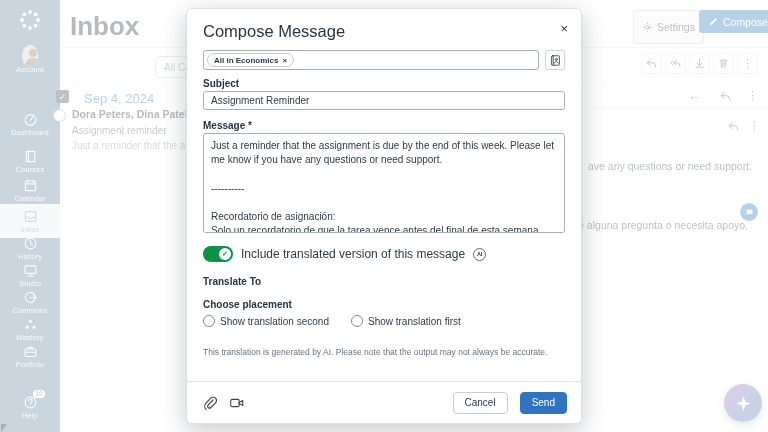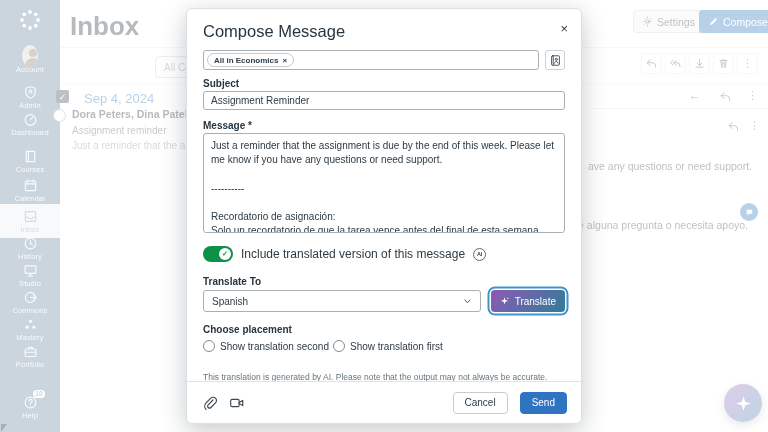--- a/index.html
+++ b/index.html
@@ -16,21 +16,21 @@
   .sb-item.active{background:#e9eef2;color:#7b97ab;padding:4px 0;margin-top:-4px}
   .sb-ico{width:16px;height:16px;display:flex;align-items:center;justify-content:center;position:relative}
   .sb-ico svg{width:15px;height:15px}
   .avatar{width:22px;height:22px;border-radius:50%;overflow:hidden;background:#ddd2c6;position:relative}
   .avatar .head{position:absolute;left:7px;top:4px;width:8px;height:8px;border-radius:50%;background:#8d796a}
   .avatar .body{position:absolute;left:3px;top:13px;width:16px;height:10px;border-radius:8px 8px 0 0;background:#8d796a}
   .help-badge{position:absolute;top:-4px;right:-7px;background:#fbfdfe;color:#64849e;font-size:6.5px;font-weight:700;border-radius:6px;padding:0 2.5px;line-height:8px}
 
   .page-title{position:absolute;left:70px;top:11px;font-size:26px;font-weight:700;color:#273540}
   .btn{display:inline-flex;align-items:center;gap:4px;border-radius:3px;font-size:10.5px;cursor:pointer}
-  .btn-settings{position:absolute;left:633px;top:10px;height:23px;padding:0 8px;background:#f3f4f5;border:1px solid #ccd2d6;color:#3c4850}
+  .btn-settings{position:absolute;left:633px;top:10px;height:34px;padding:0 8px;background:#f3f4f5;border:1px solid #ccd2d6;color:#3c4850}
   .btn-compose{position:absolute;left:699px;top:10px;height:23px;padding:0 8px;background:#2b7abc;border:1px solid #2b7abc;color:#fff}
   .hr1{position:absolute;left:60px;right:0;top:47px;height:1px;background:#e5e8ea}
   .hr2{position:absolute;left:60px;right:0;top:84px;height:1px;background:#edeff0}
   .filter-input{position:absolute;left:155px;top:56px;width:392px;height:22px;border:1px solid #c7cdd1;border-radius:4px;font-size:10px;padding:0 8px;color:#394b58;background:#fff;font-family:"Liberation Sans",sans-serif}
   .filter-input::placeholder{color:#8b959d}
   .tb-btn{position:absolute;top:53px;width:21px;height:21px;border:1px solid #e3e6e8;border-radius:3px;background:#fff;color:#55656f;display:flex;align-items:center;justify-content:center;cursor:pointer}
   .tb-btn svg{width:13px;height:13px}
   .kebab{font-size:11px;line-height:1;color:#55656f}
 
   .chk{position:absolute;left:56px;top:90px;width:13px;height:13px;background:#394b58;border-radius:2px;color:#fff;font-size:9px;display:flex;align-items:center;justify-content:center;cursor:pointer}
@@ -74,21 +74,21 @@
   .toggle-row{margin-top:13px;display:flex;align-items:center;gap:8px}
   .toggle{width:30px;height:16px;border-radius:8px;background:#0c9149;position:relative;cursor:pointer;flex:none}
   .knob{position:absolute;top:2px;right:2px;width:12px;height:12px;border-radius:50%;background:#fff;color:#0c9149;font-size:7px;display:flex;align-items:center;justify-content:center;font-weight:700}
   .toggle-lbl{font-size:12px;color:#2d3b45}
   .ai-badge{width:13px;height:13px;border:1px solid #5c6870;border-radius:50%;font-size:5.5px;font-weight:700;color:#2d3b45;display:flex;align-items:center;justify-content:center;cursor:pointer}
   .select-row{margin-top:3px;display:flex;gap:10px;align-items:center}
   .select{flex:1;height:22px;border:1px solid #a8b0b6;border-radius:3px;display:flex;align-items:center;justify-content:space-between;padding:0 8px;font-size:10px;color:#2d3b45;cursor:pointer}
   .select svg{width:9px;height:9px;color:#39464e}
   .btn-translate{flex:none;display:flex;align-items:center;gap:5px;height:22px;padding:0 9px;border-radius:4px;border:none;background:linear-gradient(135deg,#9059b5,#2f7d98);color:#fff;font-size:10px;font-family:"Liberation Sans",sans-serif;cursor:pointer;box-shadow:0 0 0 1.5px #fff,0 0 0 3.5px #3f94c9}
   .btn-translate svg{width:10px;height:10px}
-  .radio-row{margin-top:5px;display:flex;gap:4px;align-items:flex-end}
+  .radio-row{margin-top:5px;display:flex;gap:22px;align-items:flex-end}
   .radio-opt{display:flex;align-items:center;gap:5px;cursor:pointer}
   .radio{width:12px;height:12px;border:1.5px solid #828c93;border-radius:50%;background:#fff;flex:none}
   .radio-lbl{font-size:10px;color:#2d3b45}
   .disclaimer{margin-top:20px;font-size:8.5px;color:#66757f}
   .m-foot{position:absolute;left:0;right:0;bottom:0;height:42px;border-top:1px solid #dfe3e6;display:flex;align-items:center;padding:0 14px;gap:12px;border-radius:0 0 6px 6px}
   .foot-ic{color:#3c4850;display:flex;align-items:center;justify-content:center;cursor:pointer;background:none;border:none}
   .foot-ic svg{width:16px;height:16px}
   .foot-spacer{flex:1}
   .btn-cancel{height:22px;padding:0 11px;border:1px solid #c7cdd1;border-radius:4px;background:#fff;font-size:10px;color:#2d3b45;font-family:"Liberation Sans",sans-serif;cursor:pointer}
   .btn-send{height:22px;padding:0 11px;border:1px solid #2f74c0;border-radius:4px;background:#2f74c0;font-size:10px;color:#fff;font-family:"Liberation Sans",sans-serif;cursor:pointer}
@@ -117,29 +117,20 @@
 
       <div class="sb-item" style="top:48px">
         <span class="sb-ico">
             <span class="avatar">
               <span class="head"></span>
               <span class="body"></span>
             </span>
           </span>
         <span class="sb-lbl">Account</span>
       </div>
-      <div class="sb-item" style="top:84px">
-        <span class="sb-ico">
-            <svg viewBox="0 0 16 16" fill="none" stroke="currentColor" stroke-width="1.2" stroke-linejoin="round">
-              <path d="M8 1.8l5 1.7v4c0 3.5-3.2 5.9-5 6.7-1.8-.8-5-3.2-5-6.7v-4z"></path>
-              <circle cx="8" cy="7" r="1.5"></circle>
-            </svg>
-          </span>
-        <span class="sb-lbl">Admin</span>
-      </div>
       <div class="sb-item" style="top:111px">
         <span class="sb-ico">
             <svg viewBox="0 0 16 16" fill="none" stroke="currentColor" stroke-width="1.2" stroke-linecap="round">
               <circle cx="8" cy="8.5" r="5.7"></circle>
               <path d="M8 8.5l2.6-3"></path>
             </svg>
           </span>
         <span class="sb-lbl">Dashboard</span>
       </div>
       <div class="sb-item" style="top:148px">
@@ -360,35 +351,20 @@
         <div class="toggle">
           <span class="knob">
               <span>✓</span>
             </span>
         </div>
         <span class="toggle-lbl">Include translated version of this message</span>
         <span class="ai-badge">AI</span>
       </div>
 
       <div class="f-label mt14">Translate To</div>
-      <div class="select-row">
-        <div class="select">
-          <span>Spanish</span>
-          <svg viewBox="0 0 14 14" fill="none" stroke="currentColor" stroke-width="1.4" stroke-linecap="round" stroke-linejoin="round">
-              <path d="M3 4.5 7 9l4-4.5"></path>
-            </svg>
-        </div>
-        <button class="btn-translate">
-          <svg viewBox="0 0 16 16" fill="currentColor">
-              <path d="M7.2 2 8.6 6.4 13 7.8 8.6 9.2 7.2 13.6 5.8 9.2 1.4 7.8 5.8 6.4z"></path>
-              <path d="M12.6 1.6l.5 1.5 1.5.5-1.5.5-.5 1.5-.5-1.5-1.5-.5 1.5-.5z"></path>
-            </svg>
-          <span>Translate</span>
-        </button>
-      </div>
 
       <div class="f-label mt12">Choose placement</div>
       <div class="radio-row">
         <div class="radio-opt">
           <span class="radio"></span>
           <span class="radio-lbl">Show translation second</span>
         </div>
         <div class="radio-opt">
           <span class="radio"></span>
           <span class="radio-lbl">Show translation first</span>

